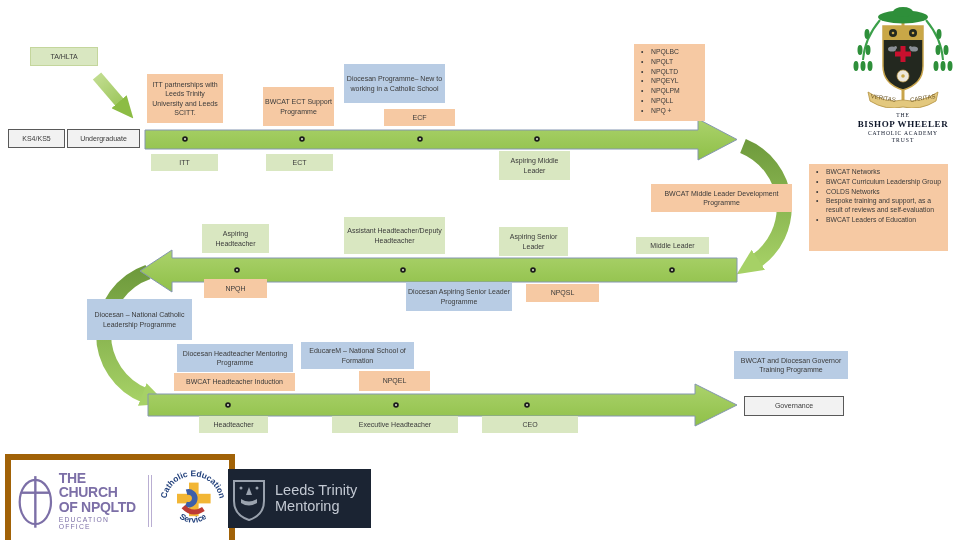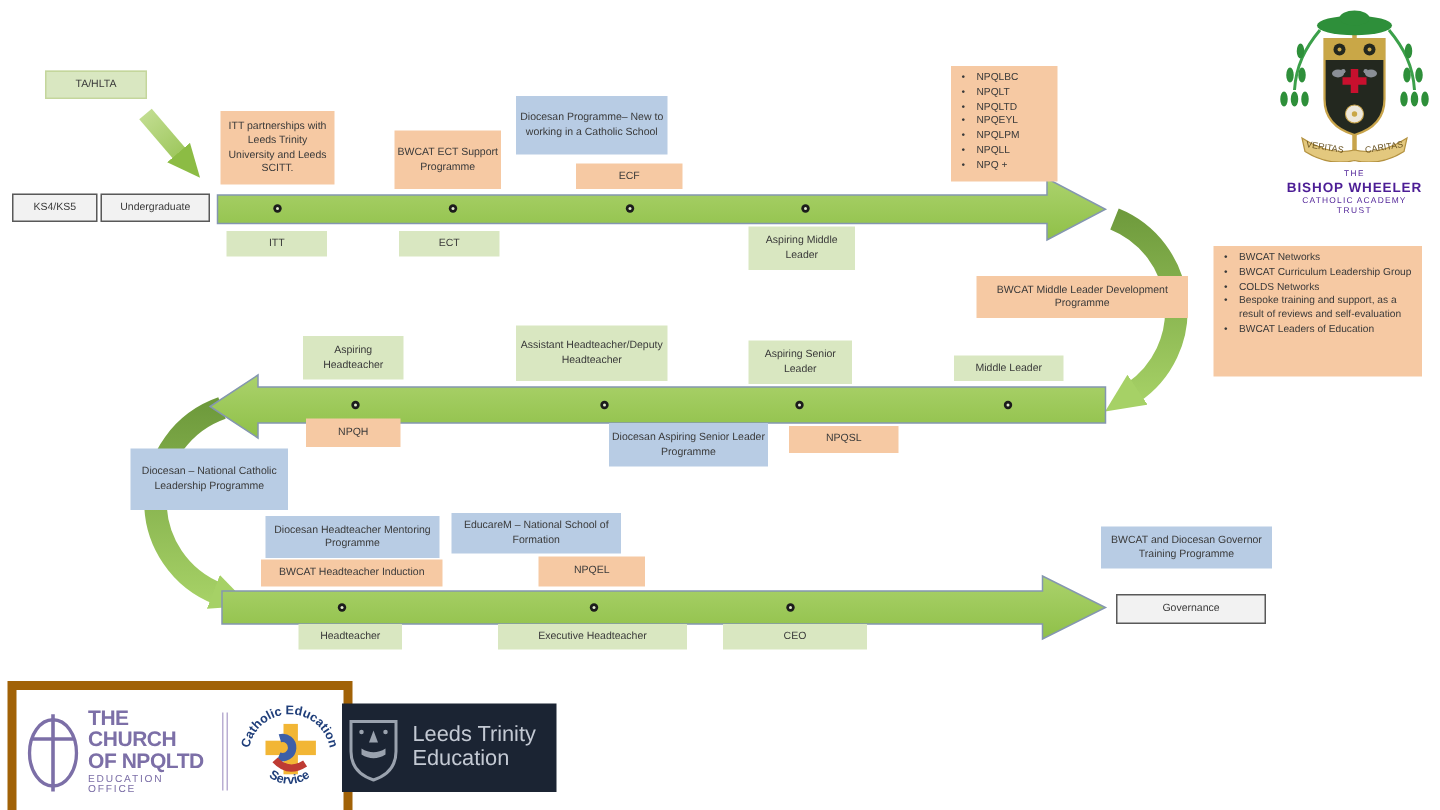--- a/index.html
+++ b/index.html
@@ -23,21 +23,21 @@
   .coe{display:flex;align-items:center;padding-left:5px;}
   .coe-text{margin-left:4px;color:#7C6FA7;}
   .coe-l1,.coe-l2{font-weight:bold;font-size:14px;line-height:1.02;letter-spacing:-0.3px;}
   .coe-l3{font-size:6.8px;letter-spacing:1.2px;margin-top:2px;}
   .logo-sep{width:2px;height:52px;border-left:1px solid #b9aed2;border-right:1px solid #b9aed2;margin:0 5px 0 7px;}
   .ltu{position:absolute;left:228px;top:469px;width:143px;height:59px;background:#1b2433;z-index:2;
        display:flex;align-items:center;}
   .ltu-text{color:#c3c9d3;font-size:14.5px;line-height:1.05;margin-left:5px;}
   
   .crest{position:absolute;left:850px;top:4px;width:106px;height:133px;z-index:2;text-align:center;}
-  .crest-text{color:#4c1d95;line-height:1.25;}
+  .crest-text{color:#0f172a;line-height:1.25;font-family:Liberation Serif, serif;}
   .crest-the{font-size:5.5px;letter-spacing:1px;}
   .crest-name{font-size:9px;font-weight:bold;letter-spacing:0.6px;}
   .crest-l2{font-size:5.6px;letter-spacing:0.8px;}
   .crest-l3{font-size:5.6px;letter-spacing:1px;}
 </style>
 </head>
 <body>
 
 <div id="canvas">
 
@@ -194,21 +194,21 @@
   <div class="ltu">
     <svg width="42" height="48" viewBox="0 0 42 48">
       <path d="M 6,6 H 36 V 26 Q 36,40 21,45 Q 6,40 6,26 Z" fill="none" stroke="#9aa2ae" stroke-width="2"></path>
       <path d="M 21,12 L 24,20 L 18,20 Z" fill="#9aa2ae"></path>
       <path d="M 13,24 q 8,5 16,0 v 4 q -8,5 -16,0 Z" fill="#9aa2ae"></path>
       <circle cx="13" cy="13" r="1.5" fill="#9aa2ae"></circle>
         <circle cx="29" cy="13" r="1.5" fill="#9aa2ae"></circle>
     </svg>
     <div class="ltu-text">
       <div>Leeds Trinity</div>
-      <div>Education</div>
+      <div>Mentoring</div>
     </div>
   </div>
 
   <div class="crest">
     <svg width="106" height="104" viewBox="0 0 106 104">
       <line x1="53" y1="6" x2="53" y2="96" stroke="#C8A44B" stroke-width="3"></line>
       <ellipse cx="53" cy="13" rx="25" ry="6.5" fill="#2E8F3A"></ellipse>
       <ellipse cx="53" cy="8" rx="10" ry="5" fill="#2E8F3A"></ellipse>
       <path d="M 30,16 C 20,28 14,40 13,56" fill="none" stroke="#3BA04A" stroke-width="2"></path>
       <path d="M 76,16 C 86,28 92,40 93,56" fill="none" stroke="#3BA04A" stroke-width="2"></path>

